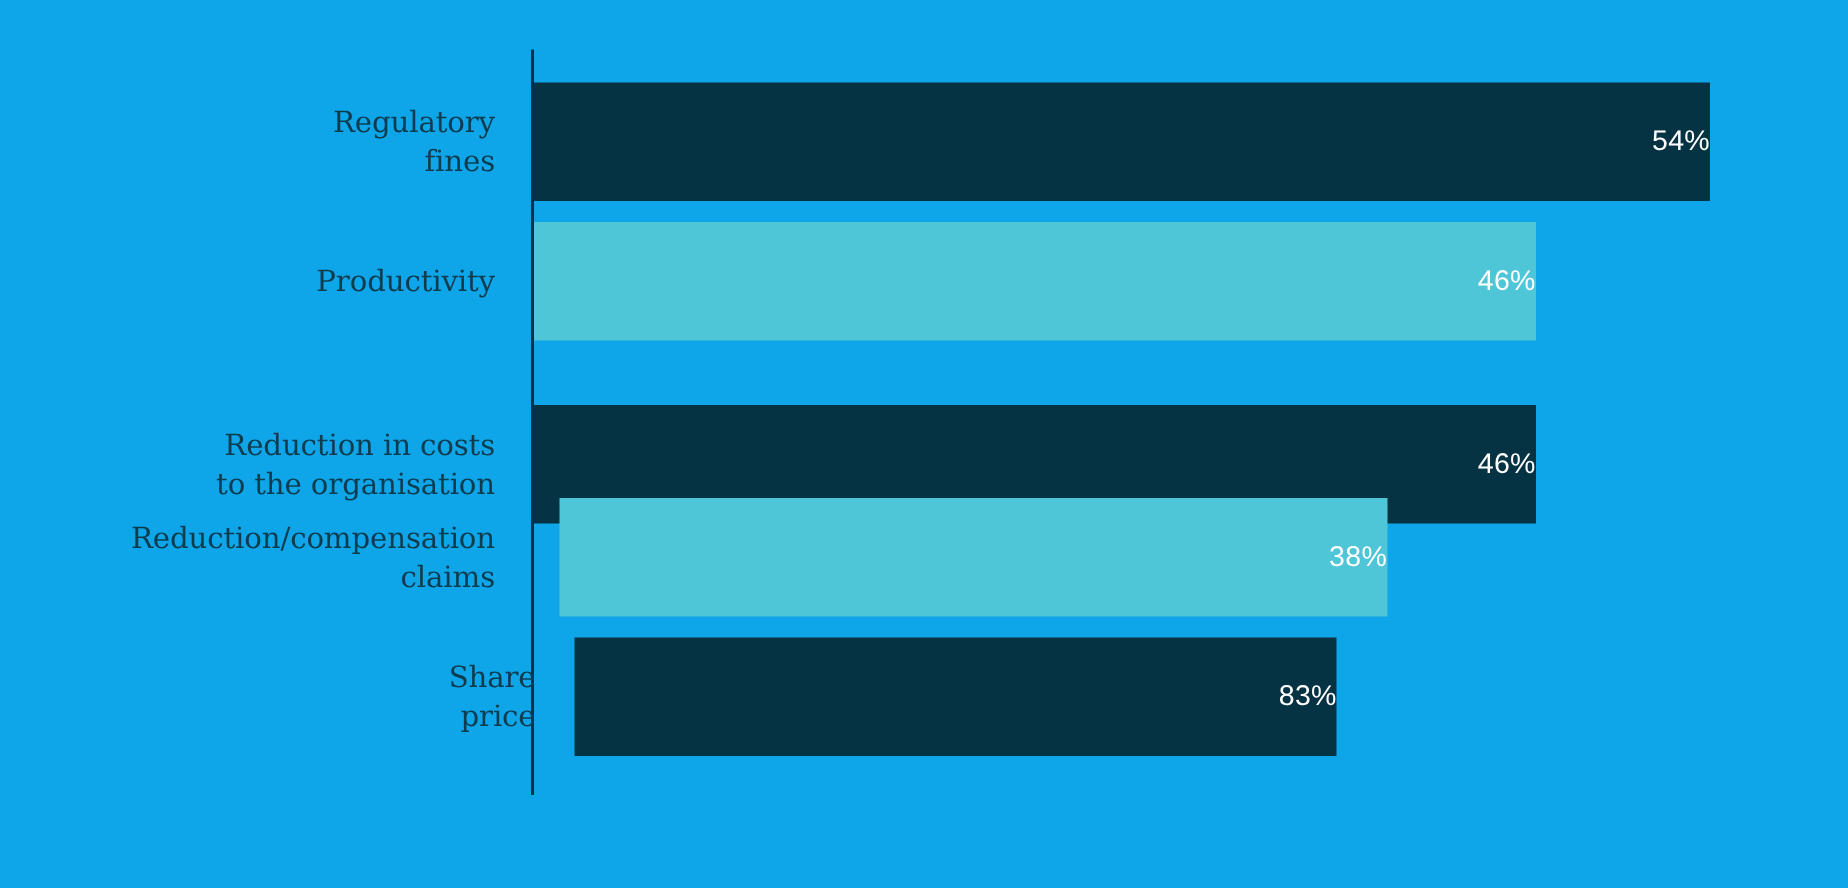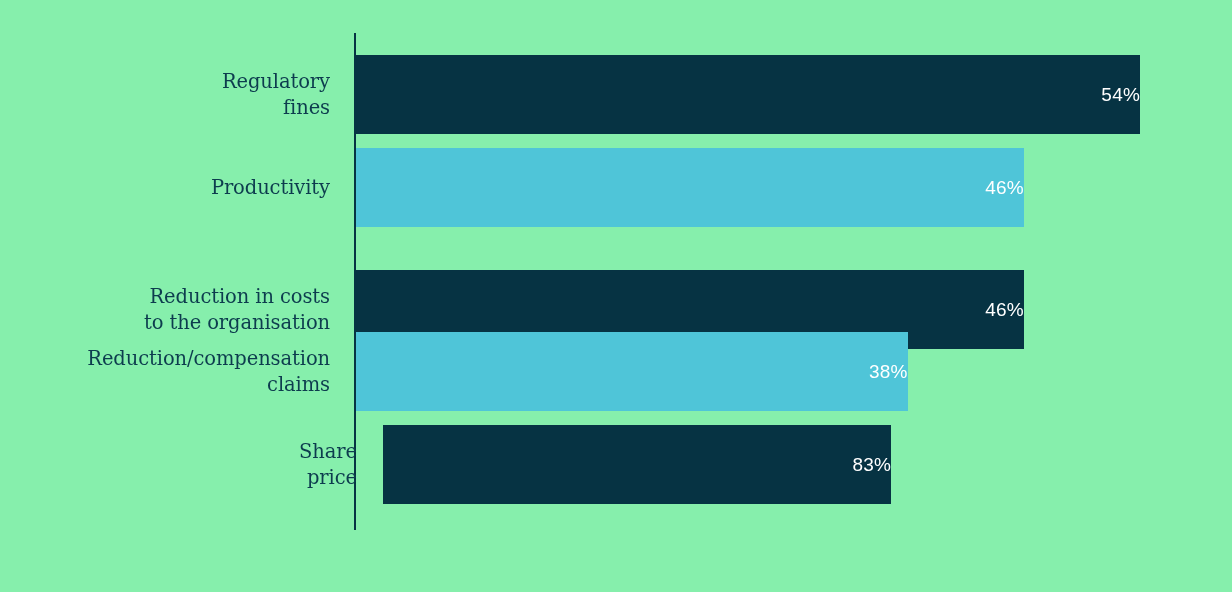--- a/index.html
+++ b/index.html
@@ -11,21 +11,21 @@
   body {
     width: 1232px;
     height: 592px;
     font-family: "Liberation Sans", sans-serif;
     overflow: hidden;
   }
   #chart-root {
     position: relative;
     width: 1232px;
     height: 592px;
-    background: #86efac;
+    background: #0ea5e9;
   }
   
   .axis-line {
     position: absolute;
     left: 354px;
     top: 33px;
     width: 2px;
     height: 497px;
     background: #063343;
   }
@@ -103,21 +103,21 @@
       <div class="bar-label">Reduction in costs
 to the organisation</div>
       <div class="bar" style="width: 667.852px; background: rgb(6, 51, 67);">
         <span class="bar-value">46%</span>
       </div>
     </div>
 
     <div class="bar-row" style="top:332px;">
       <div class="bar-label">Reduction/compensation
 claims</div>
-      <div class="bar" style="width: 551.704px; background: rgb(79, 197, 216);">
+      <div class="bar" style="width: 551.704px; background: rgb(79, 197, 216); margin-left: 17px;">
         <span class="bar-value">38%</span>
       </div>
     </div>
 
     <div class="bar-row" style="top:425px;margin-left:27px;">
       <div class="bar-label">Share
 price</div>
       <div class="bar" style="width: 508.148px; background: rgb(6, 51, 67);">
         <span class="bar-value">83%</span>
       </div>

